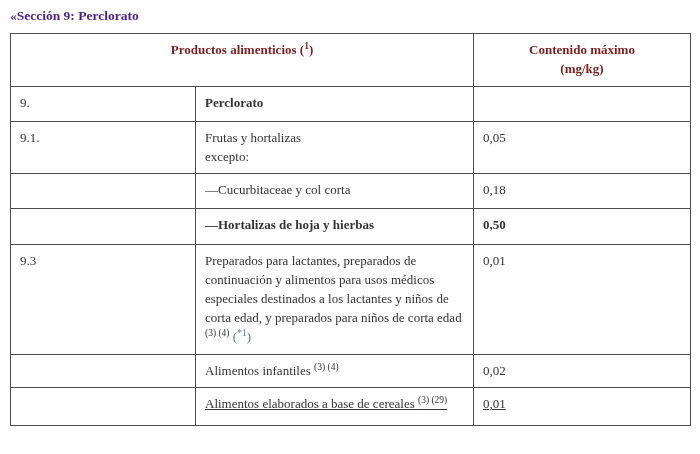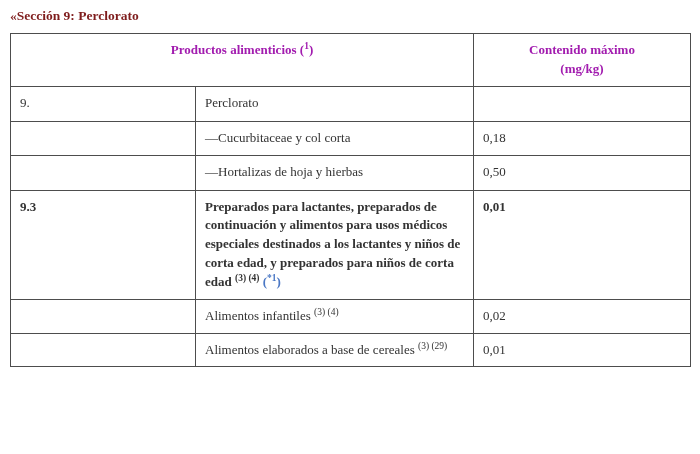--- a/index.html
+++ b/index.html
@@ -13,21 +13,21 @@
     width: 700px;
     height: 454px;
     box-sizing: border-box;
     padding: 6px 8px 0 10px;
     background: #ffffff;
     overflow: hidden;
   }
   .title {
     font-size: 13.5px;
     font-weight: bold;
-    color: #7f1d1d;
+    color: #4c1d95;
     margin: 2px 0 9px 0;
   }
   table.lex-table {
     border-collapse: collapse;
     width: 680px;
     table-layout: fixed;
     font-size: 13px;
   }
   table.lex-table th,
   table.lex-table td {
@@ -37,33 +37,33 @@
     line-height: 1.45;
     overflow: hidden;
   }
   thead th {
     font-weight: bold;
     text-align: center;
     vertical-align: middle;
     padding: 4px 6px;
     line-height: 1.55;
     border-bottom: 2px solid #4d4d4d;
-    color: #a21caf;
+    color: #7f1d1d;
     margin-left: 32px;
   }
   td.col-num { }
   td.col-val { }
   .line { min-height: 1em; }
   sup {
     font-size: 9.5px;
     line-height: 0;
     vertical-align: super;
   }
   .it { }
-  .bd { font-weight: normal; }
+  .bd { font-weight: bold; }
   .link {
     color: #4a77c4;
     cursor: pointer;
   }
   
   tbody tr:nth-child(1) td { height: 20px; }
   tbody tr:nth-child(3) td { height: 20px; }
   tbody tr:nth-child(4) td { height: 21px; font-weight: bold; }
   tbody tr:nth-child(7) td { height: 23px; text-decoration: underline; }
   tbody tr:nth-child(8) td { height: 22px; }
@@ -91,20 +91,28 @@
     </thead>
     <tbody id="tbody">
         <tr>
           <td class="col-num">9.</td>
           <td class="col-prod">
             <div class="line"><span class="bd">Perclorato</span></div>
           </td>
           <td class="col-val"></td>
         </tr>
         <tr>
+          <td class="col-num">9.1.</td>
+          <td class="col-prod">
+            <div class="line"><span>Frutas y hortalizas</span></div>
+            <div class="line"><span>excepto:</span></div>
+          </td>
+          <td class="col-val">0,05</td>
+        </tr>
+        <tr>
           <td class="col-num"></td>
           <td class="col-prod">
             <div class="line"><span>—</span><span class="it">Cucurbitaceae</span><span> y col corta</span></div>
           </td>
           <td class="col-val">0,18</td>
         </tr>
         <tr>
           <td class="col-num"></td>
           <td class="col-prod">
             <div class="line"><span>—Hortalizas de hoja y hierbas</span></div>

